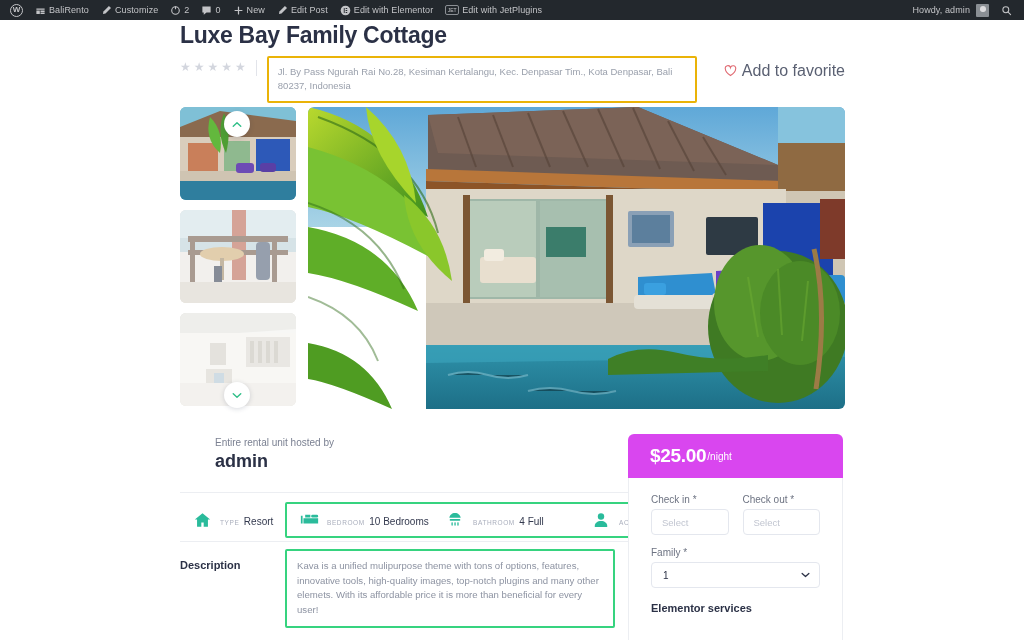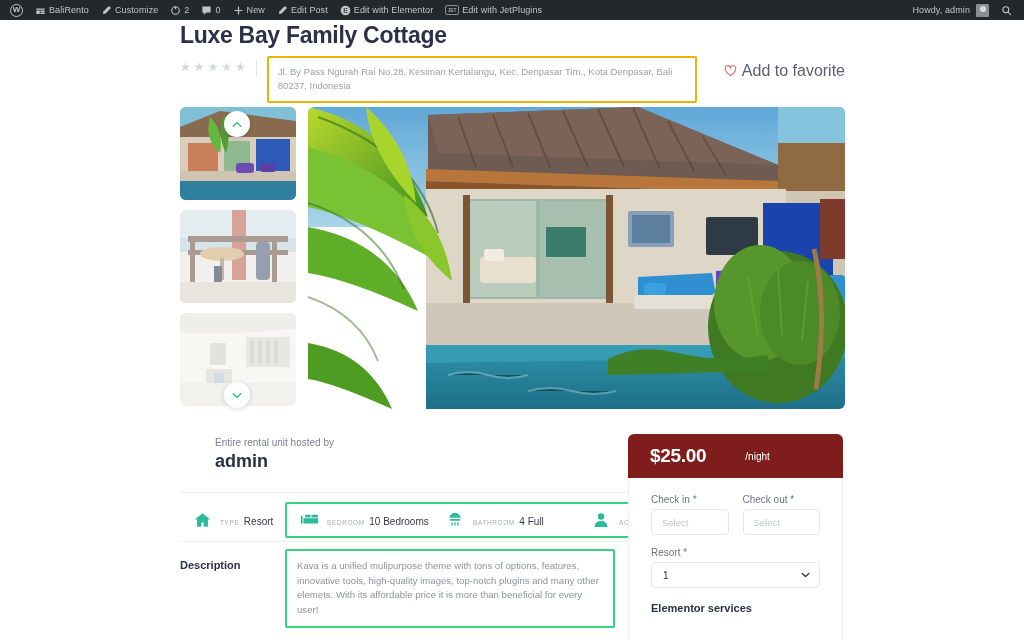--- a/index.html
+++ b/index.html
@@ -133,24 +133,23 @@
   .desc-label { width: 105px; padding-left: 0; font-size: 11px; font-weight: 700; color: #2b3146; padding-top: 10px; }
   .desc-box {
     border: 2px solid #36d37f; border-radius: 2px;
     padding: 8px 10px 9px 10px; width: 330px;
     font-size: 9.6px; line-height: 14.5px; color: #8d93a2;
   }
 
   
   .booking { position: absolute; left: 628px; top: 430px; width: 215px; }
   .price-bar {
-    height: 44px; background: #7f1d1d; border-radius: 6px 6px 0 0;
+    height: 44px; background: #d946ef; border-radius: 6px 6px 0 0;
     display: flex; align-items: center; padding-left: 22px;
     color: #fff;
-    gap: 38px;
   }
   .price-amount { font-size: 19px; font-weight: 700; letter-spacing: -.3px; }
   .price-per { font-size: 10px; font-weight: 400; margin-left: 1px; }
   .booking-body {
     border: 1px solid #eceef2; border-top: none;
     background: #fff; padding: 16px 22px 0 22px; height: 166px;
   }
   .field-row { display: flex; gap: 14px; }
   .field { flex: 1; }
   .field-label { font-size: 10px; color: #6d7382; margin-bottom: 4px; display: block; }
@@ -565,21 +564,21 @@
         <div class="field">
           <label class="field-label">
             <span>Check out</span>
             <span class="req">*</span>
           </label>
           <div class="field-input">Select</div>
         </div>
       </div>
 
       <div class="guests-wrap">
-        <label class="field-label">Resort *</label>
+        <label class="field-label">Family *</label>
         <div class="select-box">
           <span>1</span>
           <span class="chev">
             <svg width="9" height="6" viewBox="0 0 12 8" fill="none" stroke="#2b3146" stroke-width="1.7" stroke-linecap="round" stroke-linejoin="round">
                 <path d="M1.5 2L6 6l4.5-4"></path>
               </svg>
           </span>
         </div>
       </div>
 

